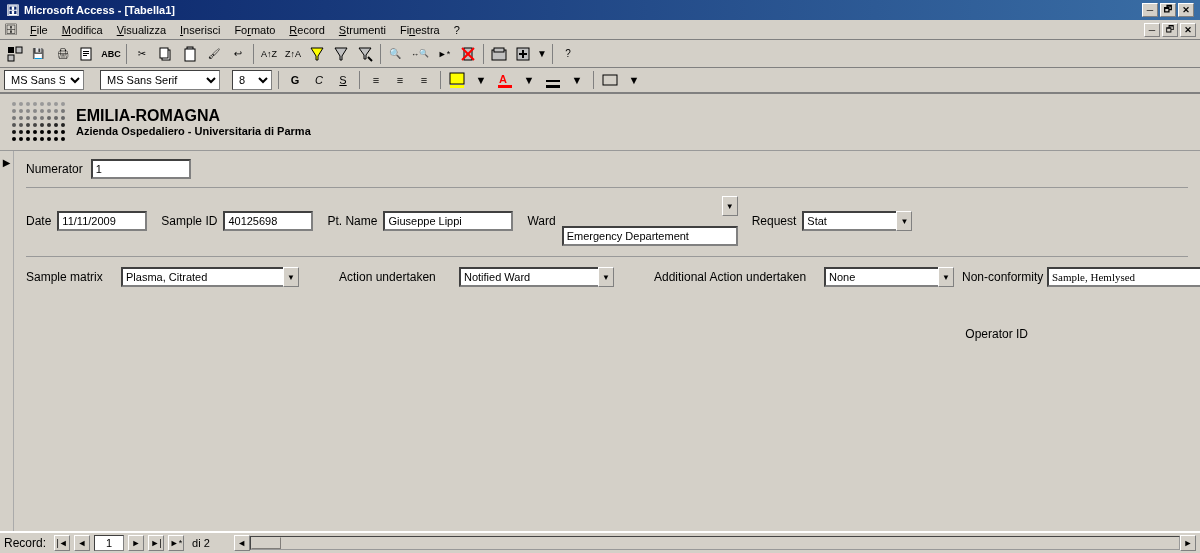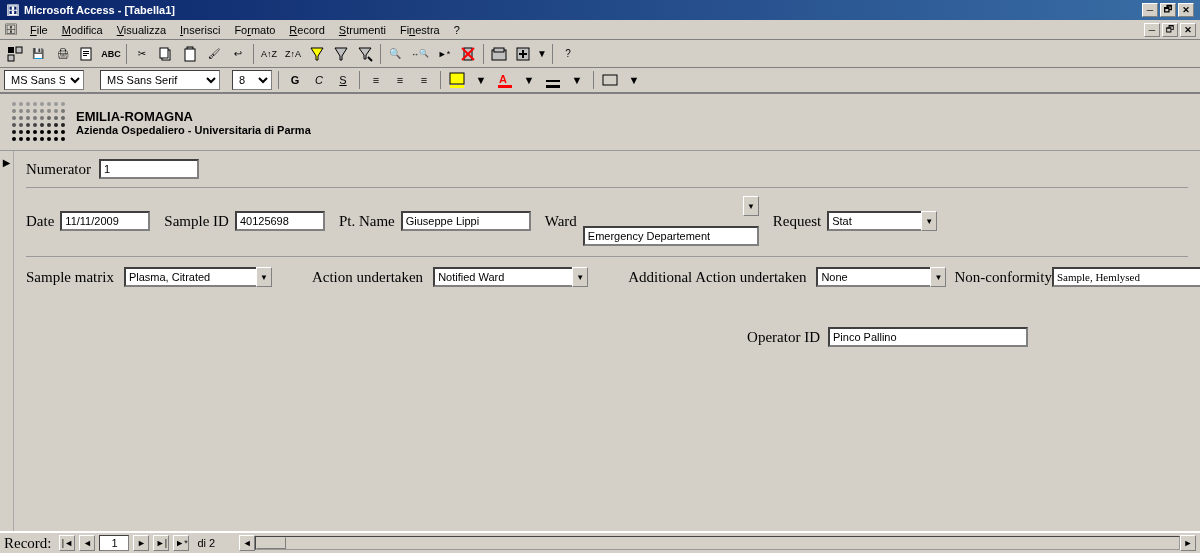--- a/index.html
+++ b/index.html
@@ -126,21 +126,21 @@
     .header-left { display: flex; align-items: center; gap: 10px; }
     .header-right { text-align: left; font-size: 11px; }
 
     
     .field-row {
       display: flex;
       align-items: center;
       gap: 8px;
       margin-bottom: 8px;
     }
-    .field-label { font-size: 15px; white-space: nowrap; font-family: Liberation Serif, serif; }
+    .field-label { font-size: 12px; white-space: nowrap; }
     .field-input {
       height: 20px;
       border: 2px solid #808080;
       border-top-color: #404040;
       border-left-color: #404040;
       background: white;
       font-size: 11px;
       padding: 1px 3px;
       font-family: 'MS Sans Serif', Arial, sans-serif;
     }
@@ -458,21 +458,21 @@
           <div style="background:#000;border-radius:50%;width:4px;height:4px;"></div>
           <div style="background:#000;border-radius:50%;width:4px;height:4px;"></div>
           <div style="background:#000;border-radius:50%;width:4px;height:4px;"></div>
           <div style="background:#000;border-radius:50%;width:4px;height:4px;"></div>
           <div style="background:#000;border-radius:50%;width:4px;height:4px;"></div>
           <div style="background:#000;border-radius:50%;width:4px;height:4px;"></div>
           <div style="background:#000;border-radius:50%;width:4px;height:4px;"></div>
           <div style="background:#000;border-radius:50%;width:4px;height:4px;"></div>
         </div>
         <div>
-          <div style="font-weight:bold; font-size:13px;">EMILIA-ROMAGNA</div>
+          <div style="font-weight:bold; font-size:16px;">EMILIA-ROMAGNA</div>
           <div style="font-size:11px;font-weight:bold;">Azienda Ospedaliero - Universitaria di Parma</div>
         </div>
       </div>
     </div>
 
     <div style="flex:1; position:relative; overflow:hidden;">
 
       <div style="position:absolute; left:0; top:0; bottom:0; width:14px; background:#d4d0c8; border-right:1px solid #aaa; display:flex; flex-direction:column; align-items:center; padding-top:6px;">
         <span style="font-size:10px; color:#000;">▶</span>
       </div>
@@ -519,21 +519,21 @@
           </div>
         </div>
 
         <div class="form-divider" style="margin:10px 0;"></div>
 
         <div style="display:flex; flex-direction:row; gap:8px;">
           <div style="display:flex; align-items:center; gap:10px; flex-wrap:nowrap;">
 
             <span class="field-label" style="min-width:85px;">Sample matrix</span>
             <div class="field-select-wrapper">
-              <select class="field-select" style="width:148px;">
+              <select class="field-select" style="width:178px;">
                 <option>Plasma, Citrated</option>
                 <option>Whole Blood</option>
                 <option>Serum</option>
                 <option>Urine</option>
               </select>
               <div class="select-arrow">▼</div>
             </div>
 
             <span class="field-label" style="margin-left:30px; min-width:110px;">Action undertaken</span>
             <div class="field-select-wrapper">
@@ -566,21 +566,20 @@
               </select>
               <div class="select-arrow">▼</div>
             </div>
           </div>
         </div>
 
         <div style="height:40px;"></div>
 
         <div style="display:flex; align-items:center; gap:8px; justify-content:flex-end; margin-right:160px;">
           <span class="field-label">Operator ID</span>
-          <input class="field-input" style="width: 200px;" value="Pinco Pallino">
         </div>
 
       </div>
     </div>
 
     <div class="status-bar">
       <span class="field-label" style="margin-right:4px;">Record:</span>
       <div class="nav-btn">|◄</div>
       <div class="nav-btn">◄</div>
       <input class="record-num-input" value="1" style="">

